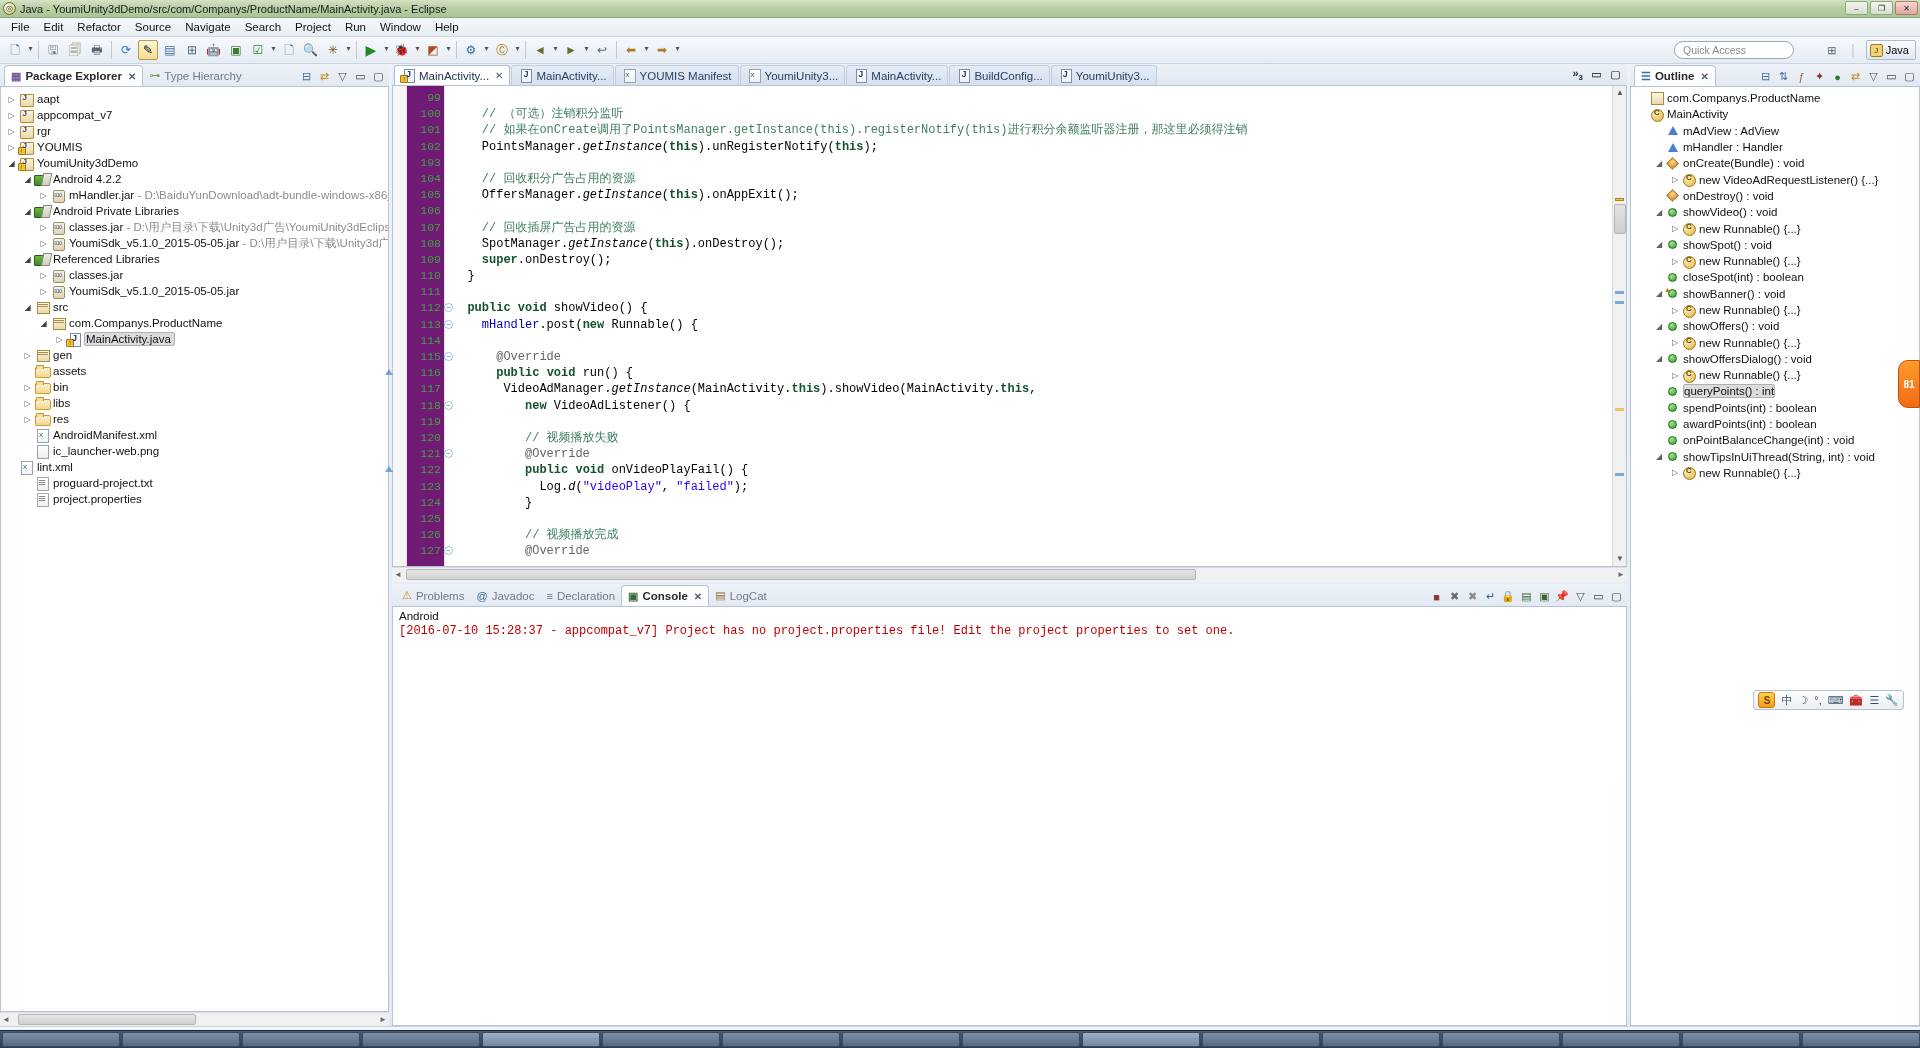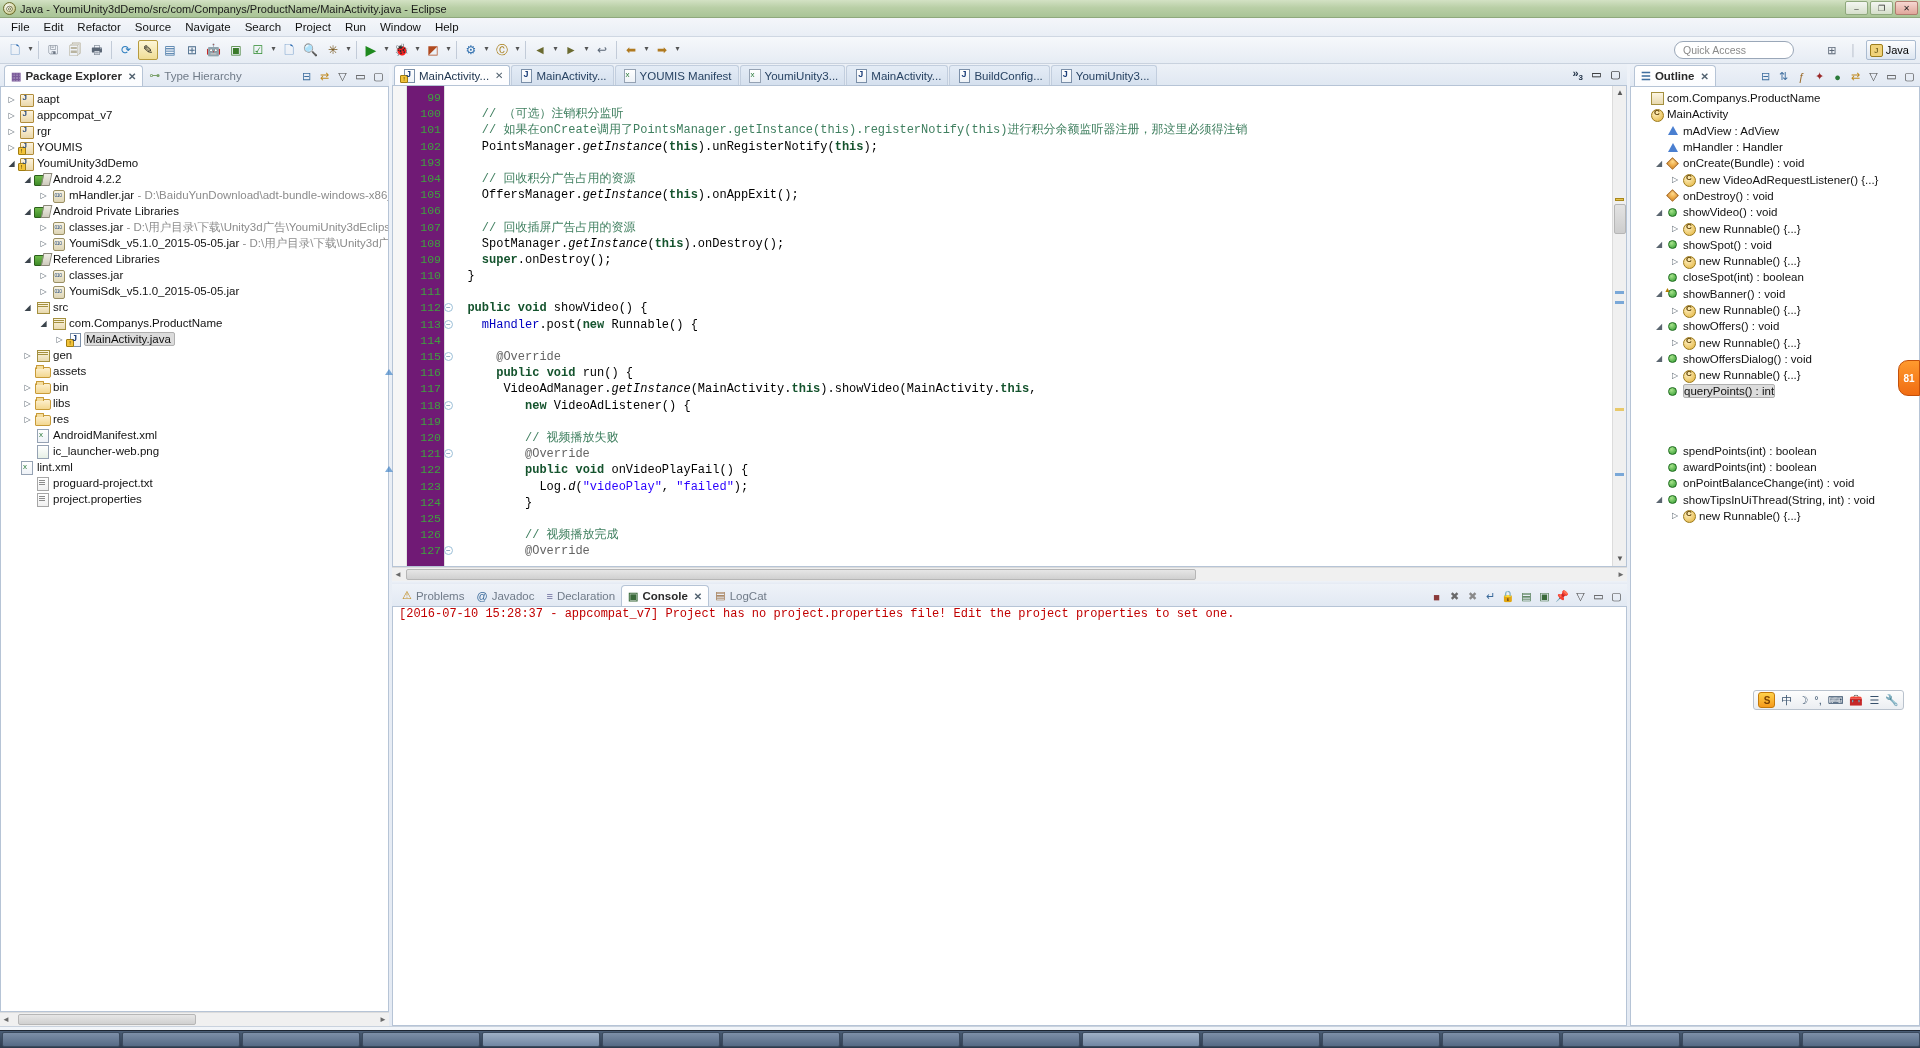--- a/index.html
+++ b/index.html
@@ -327,21 +327,21 @@
     background: linear-gradient(#4a5d76, #2c3a4d);
     display:flex; align-items:center; gap:2px; padding-left:2px;
     border-top: 1px solid #1d2532;
   }
   .tbitem { height:15px; flex:1 1 0; min-width:0; max-width:118px;
     background: linear-gradient(#7d8fa8,#566a85); border:1px solid #3b4a5e; border-radius:2px;}
   .tbitem.lit { background: linear-gradient(#9fb0c6,#7187a3); }
 
   
   .float-badge {
-    position:absolute; right:0; top:296px; width:22px; height:36px;
+    position:absolute; right:0; top:296px; width:22px; height:48px;
     background: linear-gradient(#ff9a2e,#f06c12); border:1px solid #c4500a;
     border-radius: 10px 0 0 10px; color:#fff; font-size:10px;
     display:flex; align-items:center; justify-content:center; font-weight:bold;
   }
   .ime-bar {
     position:absolute; right:16px; top:626px; height:20px;
     display:flex; align-items:center; gap:6px; padding:0 4px;
     background: linear-gradient(#fdfdfd,#ebeef2); border:1px solid #b9c2cd; border-radius:3px;
   }
   .ime-logo { width:17px;height:16px;background:linear-gradient(#ffd24a,#f59a1c);border:1px solid #c47a0a;border-radius:3px;
@@ -785,20 +785,21 @@
               <span class="ptool" style="color:#6a6a3a;">🔒</span>
               <span class="ptool" style="color:#3a6a3a;">▤</span>
               <span class="ptool" style="color:#3a6a3a;">▣</span>
               <span class="ptool" style="color:#8a6a2a;">📌</span>
               <span class="ptool" style="color:#444;">▽</span>
               <span class="ptool" style="color:#444;">▭</span>
               <span class="ptool" style="color:#444;">▢</span>
             </div>
           </div>
         <div class="console-body">
+          <div class="console-head">Android</div>
           <div class="console-line">[2016-07-10 15:28:37 - appcompat_v7] Project has no project.properties file! Edit the project properties to set one.</div>
           <div class="console-tools">
           </div>
         </div>
       </div>
     </div>
 
     <div class="vsplit"></div>
 
     <div class="panel" style="width:290px;">
@@ -950,21 +951,21 @@
               </span>
               <span class="ol-ret">new Runnable() {...}<span style="color:#111"></span></span>
             </div>
             <div class="ol-row" style="padding-left: 22px;">
               <span class="ol-tw"></span>
               <span class="ol-ic">
                 <span class="dot-green"></span>
               </span>
               <span class="ol-ret ol-sel">queryPoints()<span style="color:#111"> : int</span></span>
             </div>
-            <div class="ol-row" style="padding-left: 22px; margin-top: 43px;">
+            <div class="ol-row" style="padding-left: 22px;">
               <span class="ol-tw"></span>
               <span class="ol-ic">
                 <span class="dot-green"></span>
               </span>
               <span class="ol-ret">spendPoints(int)<span style="color:#111"> : boolean</span></span>
             </div>
             <div class="ol-row" style="padding-left: 22px;">
               <span class="ol-tw"></span>
               <span class="ol-ic">
                 <span class="dot-green"></span>

